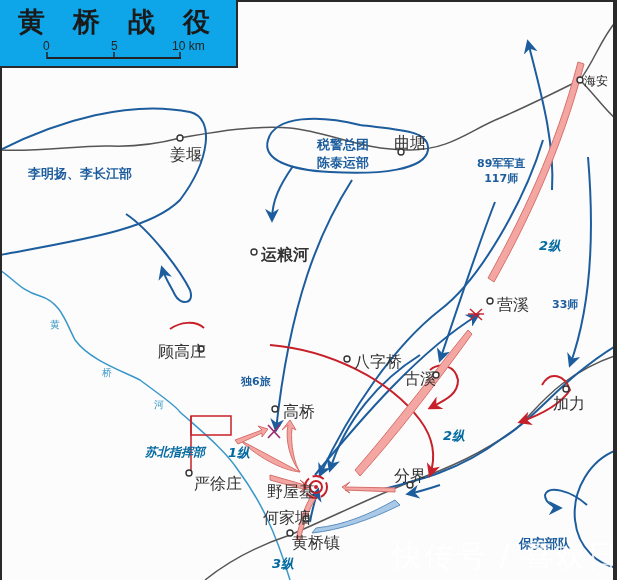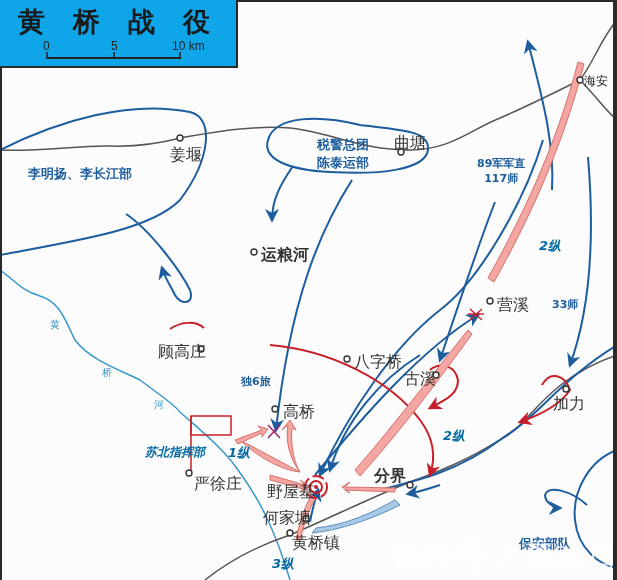--- a/index.html
+++ b/index.html
@@ -137,21 +137,21 @@
 <span class="lbl place" style="left:584px;top:73px;font-size:12px;color:#222;">海安</span>
 <span class="lbl place" style="left:261px;top:245px;font-weight:bold;">运粮河</span>
 <span class="lbl place" style="left:497px;top:295px;">营溪</span>
 <span class="lbl place" style="left:404px;top:369px;">古溪</span>
 <span class="lbl place" style="left:553px;top:394px;">加力</span>
 <span class="lbl place" style="left:158px;top:342px;">顾高庄</span>
 <span class="lbl place" style="left:354px;top:352px;">八字桥</span>
 <span class="lbl place" style="left:283px;top:402px;">高桥</span>
 <span class="lbl place" style="left:194px;top:474px;">严徐庄</span>
 <span class="lbl place" style="left:267px;top:482px;">野屋基</span>
-<span class="lbl place" style="left:374px;top:466px;font-weight:bold;">分界</span>
+<span class="lbl place" style="left:394px;top:466px;">分界</span>
 <span class="lbl place" style="left:263px;top:508px;">何家塘</span>
 <span class="lbl place" style="left:292px;top:533px;">黄桥镇</span>
 
 <div class="lbl blue-big" style="left:28px;top:165px;">
   <div>李明扬、李长江部</div>
 </div>
 <div class="lbl blue-big" style="left:317px;top:136px;">
   <div>税警总团</div>
   <div>陈泰运部</div>
 </div>

